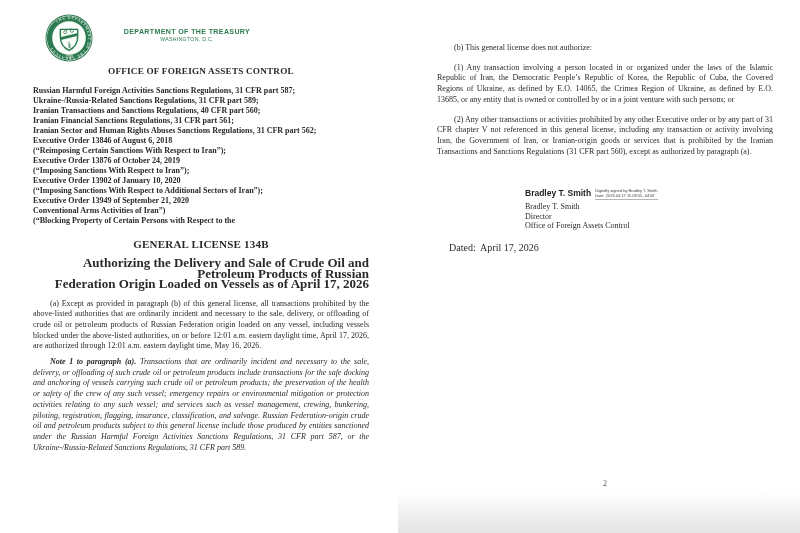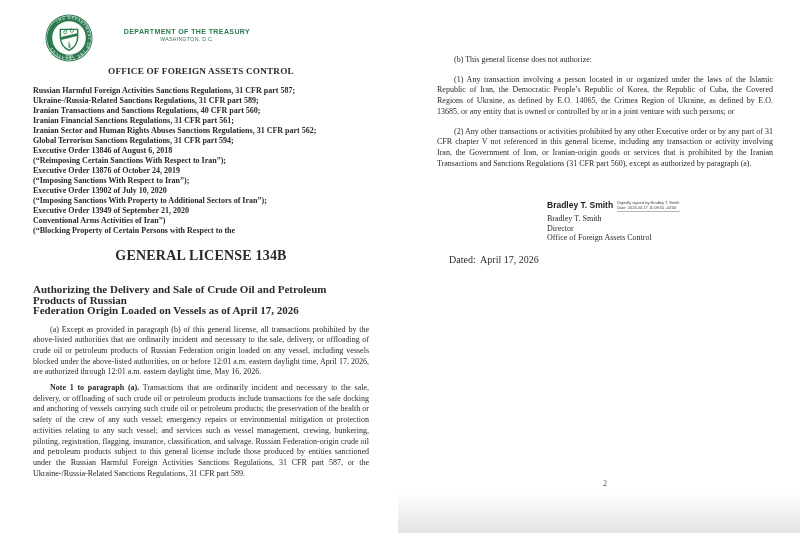--- a/index.html
+++ b/index.html
@@ -19,30 +19,30 @@
   .dept-header{margin-top:28px;text-align:center;margin-right:28px;
     font-family:"Liberation Sans", sans-serif;color:#2c7a50;}
   .dept-line1{font-size:7px;font-weight:bold;letter-spacing:.4px;}
   .dept-line2{font-size:5.2px;letter-spacing:.3px;margin-top:1px;}
 
   .office-title{margin-top:24px;text-align:center;font-weight:bold;font-size:9.2px;letter-spacing:.2px;}
 
   .authorities{margin-top:10px;text-align:left;font-weight:bold;font-size:8px;line-height:10px;}
   .authorities div{white-space:nowrap;}
 
-  .license-title{margin-top:12px;text-align:center;font-weight:bold;font-size:14px;letter-spacing:.2px;}
-  .subject{margin-top:20px;text-align:left;font-weight:bold;font-size:11px;line-height:10.5px;}
+  .license-title{margin-top:12px;text-align:center;font-weight:bold;font-size:11px;letter-spacing:.2px;}
+  .subject{margin-top:8px;text-align:right;font-weight:bold;font-size:13px;line-height:10.5px;}
 
   .body-par{margin:0;margin-top:9px;font-size:8px;line-height:10.7px;text-align:justify;text-indent:17px;}
-  .note-par{margin-top:5px;}
+  .note-par{margin-top:5px;font-style:italic;}
 
   
-  #page2 .first{margin-top:55px;}
+  #page2 .first{margin-top:43px;}
 
-  .sig-block{margin-top:32px;margin-left:110px;font-size:8px;line-height:9.5px;}
+  .sig-block{margin-top:32px;margin-left:88px;font-size:8px;line-height:9.5px;}
   .sig-row{display:flex;align-items:flex-start;margin-bottom:2px;}
   .sig-name{font-family:"Liberation Sans", sans-serif;font-weight:bold;font-size:8.5px;color:#222;white-space:nowrap;}
   .sig-meta{margin-left:4px;font-family:"Liberation Sans", sans-serif;font-size:4px;line-height:4.5px;
     color:#444;border-bottom:1px solid #b5b5b5;padding-bottom:1px;white-space:nowrap;}
   .sig-typed div{white-space:nowrap;}
 
   .dated{margin-top:11px;margin-left:12px;font-size:10px;white-space:pre;}
 
   .page-number{position:absolute;left:437px;top:479px;width:336px;text-align:center;font-size:8px;color:#555;}
 
@@ -83,27 +83,26 @@
   </div>
 
   <div class="office-title">OFFICE OF FOREIGN ASSETS CONTROL</div>
 
   <div class="authorities">
       <div>Russian Harmful Foreign Activities Sanctions Regulations, 31 CFR part 587;</div>
       <div>Ukraine-/Russia-Related Sanctions Regulations, 31 CFR part 589;</div>
       <div>Iranian Transactions and Sanctions Regulations, 40 CFR part 560;</div>
       <div>Iranian Financial Sanctions Regulations, 31 CFR part 561;</div>
       <div>Iranian Sector and Human Rights Abuses Sanctions Regulations, 31 CFR part 562;</div>
-      <div>Global Terrorism Sanctions Regulations, 31 CFR part 594;</div>
       <div>Executive Order 13846 of August 6, 2018</div>
       <div>(“Reimposing Certain Sanctions With Respect to Iran”);</div>
       <div>Executive Order 13876 of October 24, 2019</div>
       <div>(“Imposing Sanctions With Respect to Iran”);</div>
-      <div>Executive Order 13902 of July 10, 2020</div>
-      <div>(“Imposing Sanctions With Property to Additional Sectors of Iran”);</div>
+      <div>Executive Order 13902 of January 10, 2020</div>
+      <div>(“Imposing Sanctions With Respect to Additional Sectors of Iran”);</div>
       <div>Executive Order 13949 of September 21, 2020</div>
       <div>Conventional Arms Activities of Iran”)</div>
       <div>(“Blocking Property of Certain Persons with Respect to the</div>
     </div>
 
   <div class="license-title">GENERAL LICENSE 134B</div>
 
   <div class="subject">
     <div>Authorizing the Delivery and Sale of Crude Oil and Petroleum Products of Russian</div>
     <div>Federation Origin Loaded on Vessels as of April 17, 2026</div>

